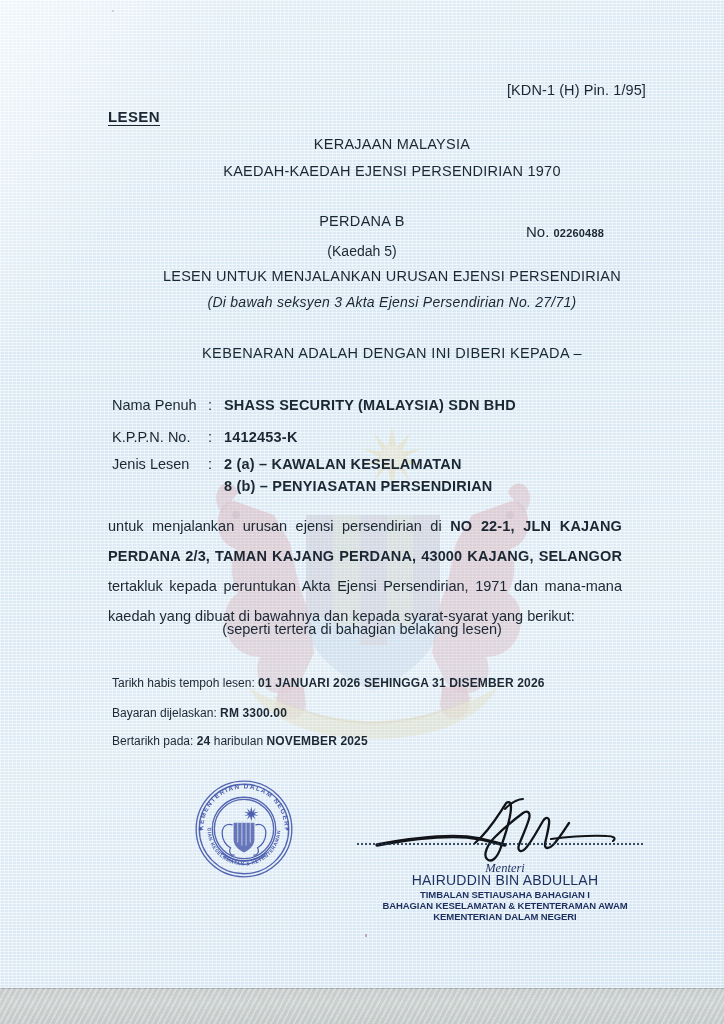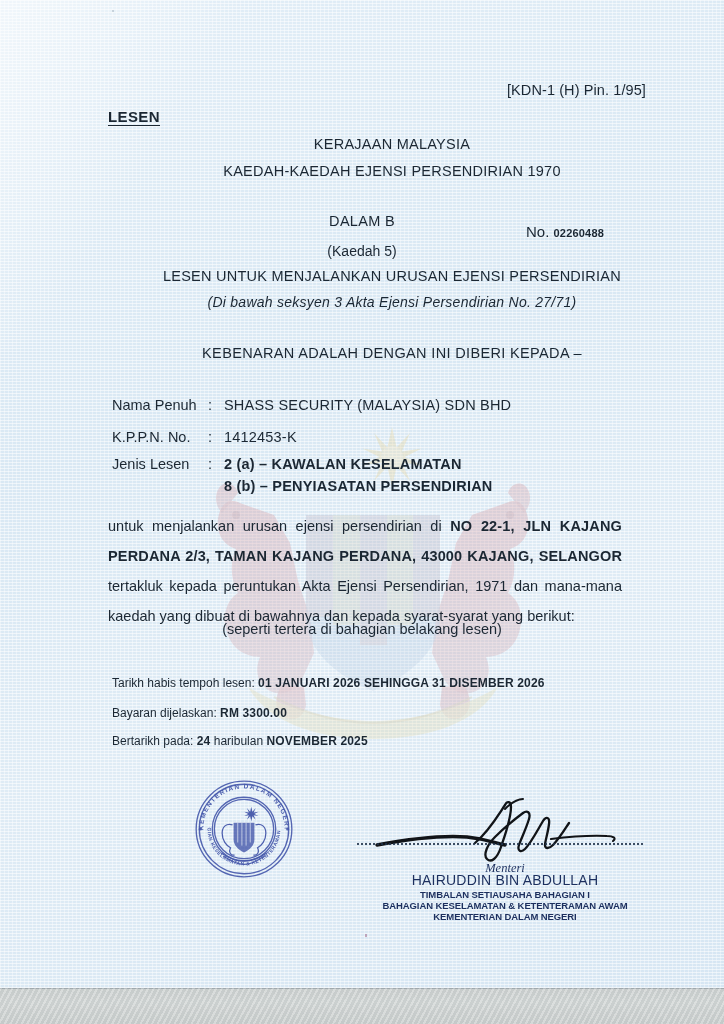--- a/index.html
+++ b/index.html
@@ -147,21 +147,21 @@
   }
   .field .lbl {
     display: inline-block;
     width: 96px;
   }
   .field .cl {
     display: inline-block;
     width: 16px;
   }
   .field .val {
-    font-weight: normal;
+    font-weight: bold;
     letter-spacing: 0.2px;
   }
   .f1 { top: 396px; }
   .f2 { top: 428px; }
   .f3 { top: 455px; }
   .f3 .val2 {
     display: inline-block;
     vertical-align: top;
     font-weight: bold;
     letter-spacing: 0.2px;
@@ -338,21 +338,21 @@
 
   <div id="content">
 
     <div class="abs hdr-code">[KDN-1 (H) Pin. 1/95]</div>
 
     <div class="abs lesen-title">LESEN</div>
 
     <div class="abs ctr l1">KERAJAAN MALAYSIA</div>
     <div class="abs ctr l2">KAEDAH-KAEDAH EJENSI PERSENDIRIAN 1970</div>
 
-    <div class="abs borang">DALAM B</div>
+    <div class="abs borang">PERDANA B</div>
     <div class="abs kaedah4">(Kaedah 5)</div>
 
     <div class="abs no-block">
       <span>No.</span>
       <b>02260488</b>
     </div>
 
     <div class="abs ctr l3">LESEN UNTUK MENJALANKAN URUSAN EJENSI PERSENDIRIAN</div>
     <div class="abs ctr l4">(Di bawah seksyen 3 Akta Ejensi Persendirian No. 27/71)</div>
     <div class="abs ctr l5">KEBENARAN ADALAH DENGAN INI DIBERI KEPADA –</div>

